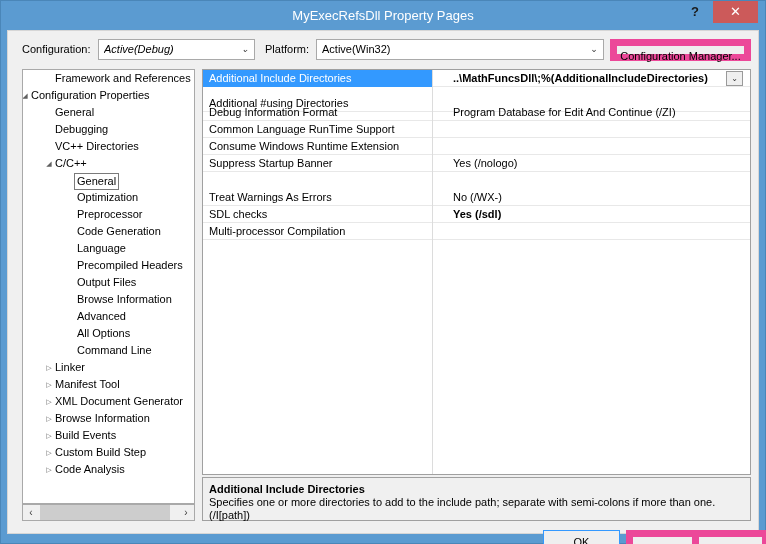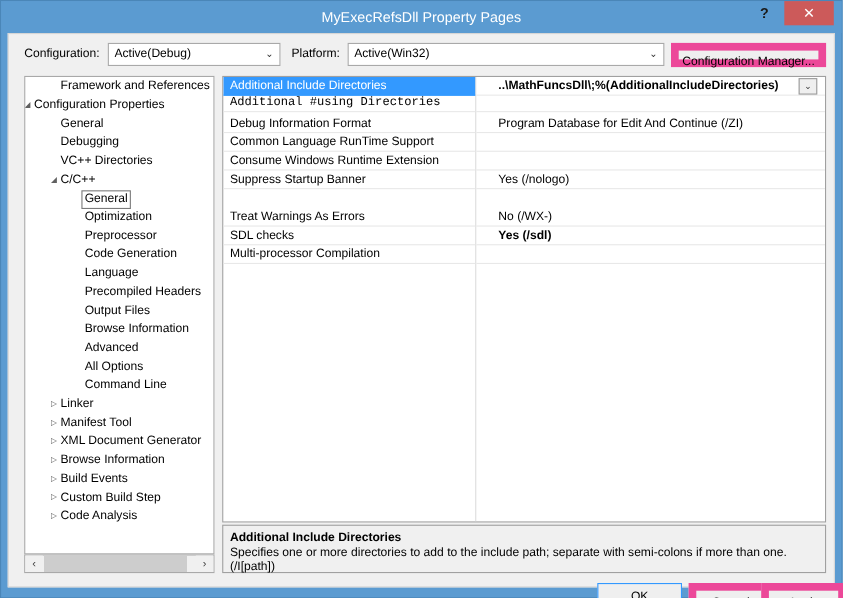--- a/index.html
+++ b/index.html
@@ -103,21 +103,21 @@
   }
   .combo .combo-arrow {
     position: absolute;
     right: 0; top: 0;
     width: 18px; height: 19px;
     line-height: 19px;
     text-align: center;
     font-size: 9px;
     color: #333;
   }
-  #cfg-combo { left: 90px; top: 8px; width: 157px; }
+  #cfg-combo { left: 90px; top: 8px; width: 157px; font-style: italic; }
   #plat-combo { left: 308px; top: 8px; width: 288px; }
   #cfg-label { left: 14px; top: 8px; }
   #plat-label { left: 257px; top: 8px; }
 
   .button {
     position: absolute;
     background: #efefef;
     border: 7px solid #ec4899;
     box-sizing: border-box;
     font-size: 11px;
@@ -442,21 +442,21 @@
       <div class="sb-thumb"></div>
       <div class="sb-arrow sb-right">›</div>
     </div>
 
     <div id="grid-panel">
       <div id="grid-divider"></div>
       <div class="grid-row selected" style="top: 0px;">
           <div class="gname">Additional Include Directories</div>
           <div class="gval bold">..\MathFuncsDll\;%(AdditionalIncludeDirectories)</div>
         </div>
-        <div class="grid-row" style="top: 15px; font-family: Liberation Mono, monospace;">
+        <div class="grid-row" style="top: 25px;">
           <div class="gname">Additional #using Directories</div>
           <div class="gval"></div>
         </div>
         <div class="grid-row" style="top: 34px;">
           <div class="gname">Debug Information Format</div>
           <div class="gval">Program Database for Edit And Continue (/ZI)</div>
         </div>
         <div class="grid-row" style="top: 51px;">
           <div class="gname">Common Language RunTime Support</div>
           <div class="gval"></div>

